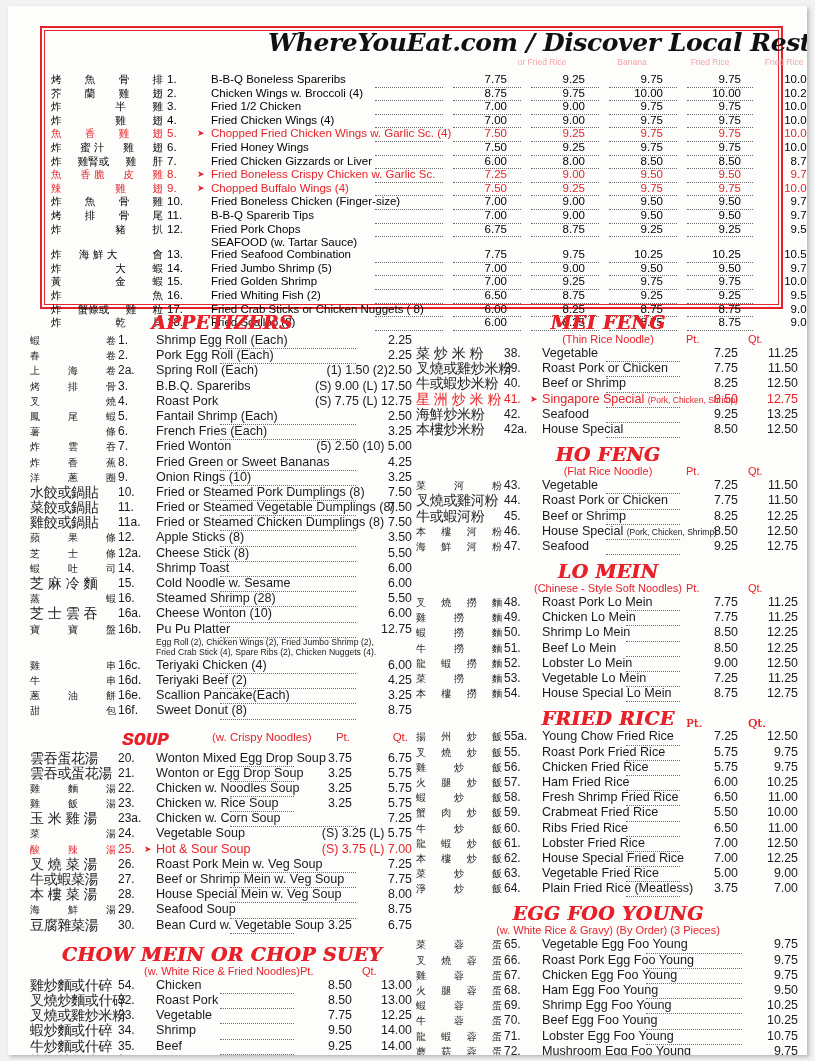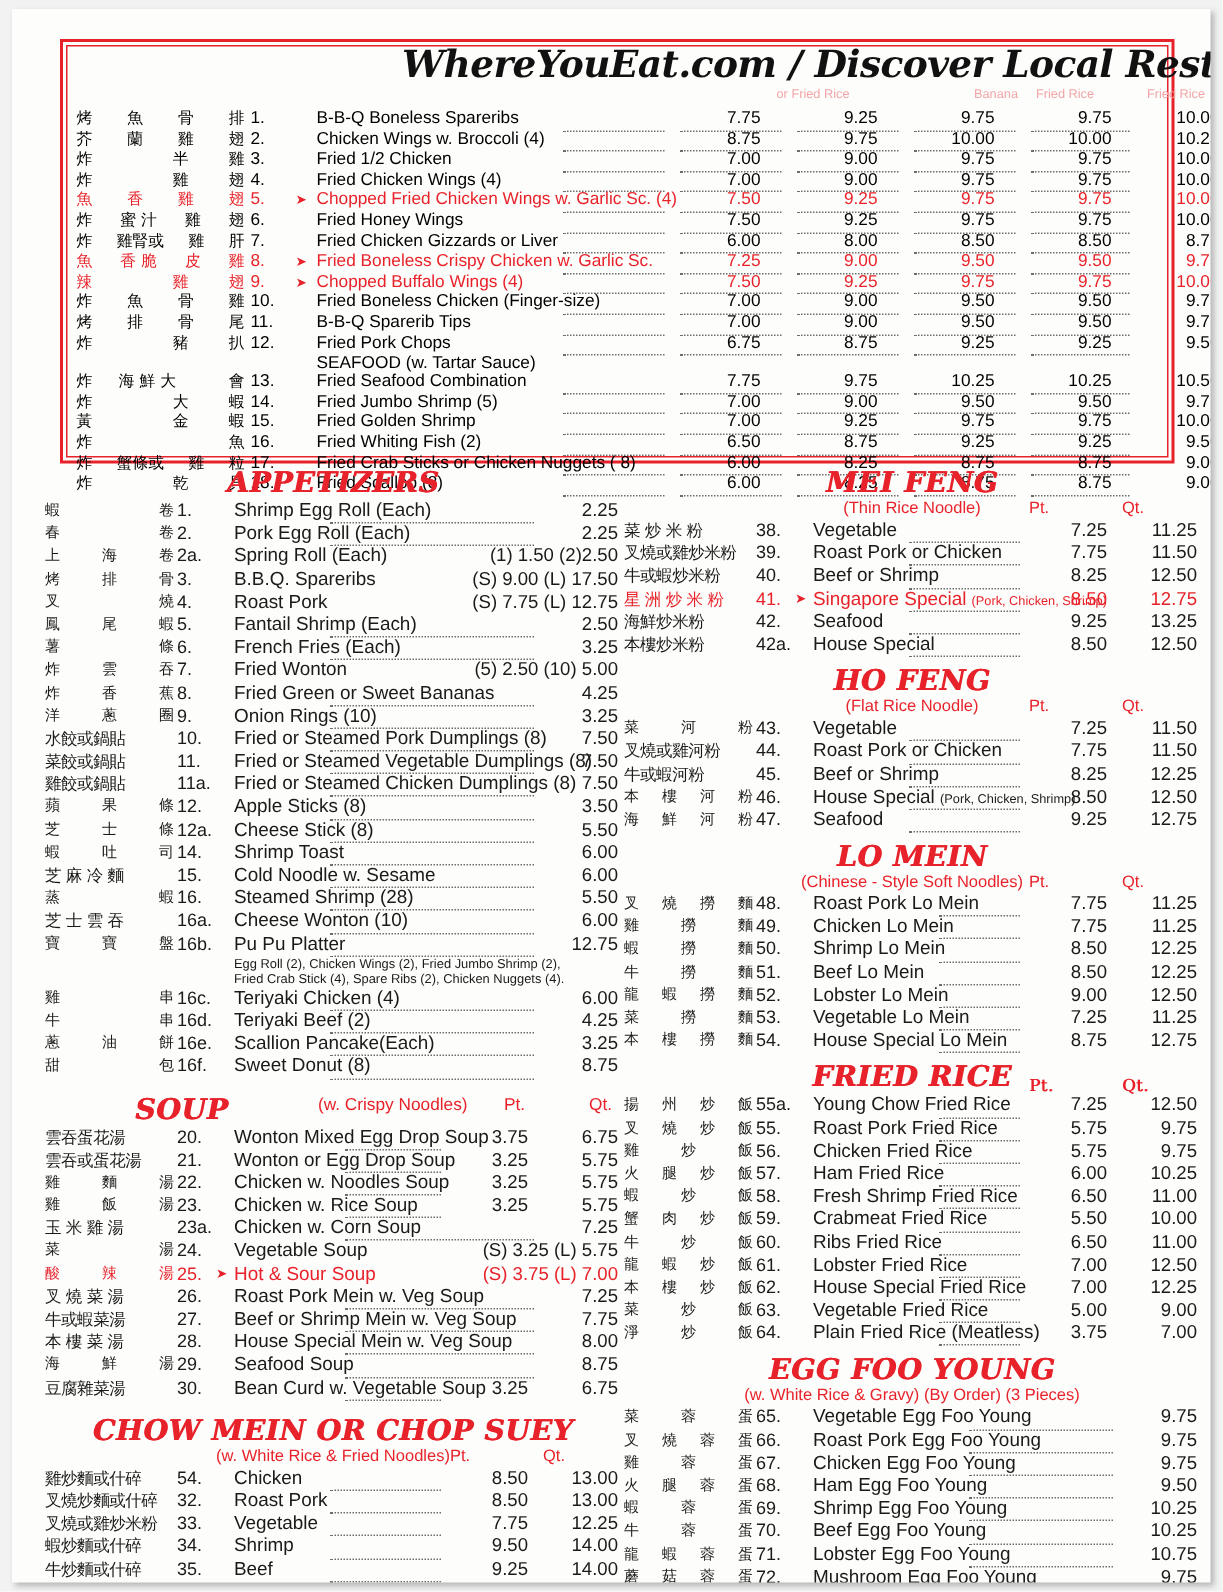--- a/index.html
+++ b/index.html
@@ -32,21 +32,21 @@
     font-weight:bold;font-style:italic;
     font-size:21px;letter-spacing:.5px;color:#e8222a;
     text-shadow:.5px 0 0 #e8222a;
   }
   .spec-heads{
     position:absolute;top:26px;left:0;width:100%;height:16px;
     color:#f2a5a8;font-size:8.5px;
   }
   .spec-heads span{position:absolute;text-align:center;}
   .sh1{left:462px;width:70px;}
-  .sh2{left:584px;width:70px;}
+  .sh2{left:552px;width:70px;}
   .sh3{left:630px;width:70px;}
   .sh4{left:708px;width:62px;}
 
   .spec-rows{position:absolute;top:42px;left:0;width:100%;}
   .srow{
     height:13.6px;line-height:13.6px;font-size:11.5px;
     position:relative;white-space:nowrap;
   }
   .srow.gap{height:12px;}
   .cn{
@@ -97,21 +97,21 @@
     position:relative;height:15.2px;line-height:15.2px;
     font-size:12.6px;white-space:nowrap;color:#1a1a1a;
   }
   .row.red{color:#e8222a;}
   .rcn{
     position:absolute;left:0;width:86px;font-size:10px;
     display:flex;justify-content:space-between;
     font-family:"DejaVu Sans",sans-serif;
     letter-spacing:0;
   }
-  .rcn.tight{font-size:11px;letter-spacing:-.3px;}
+  .rcn.tight{font-size:14px;letter-spacing:-.3px;}
   .rnum{position:absolute;left:88px;width:30px;font-size:12px;}
   .rptr{position:absolute;left:114px;font-size:9px;}
   .rnm{position:absolute;left:126px;}
   .rnm small{font-size:8.5px;}
   .rp{position:absolute;text-align:right;font-size:12.4px;}
   .rpA{right:62px;width:54px;}
   .rpB{right:2px;width:54px;}
   .rpOne{right:2px;width:60px;}
   .rlead{position:absolute;top:0;height:100%;border-bottom:1.4px dotted #555;opacity:.85;}
   .inline-pr{position:absolute;right:2px;font-size:12.4px;text-align:left;}
@@ -769,21 +769,21 @@
             <span>包</span>
           </span>
           <span class="rnum">16f.</span>
           <span class="rnm">Sweet Donut (8)</span>
           <span class="rlead" style="left:190px;right:58px;"></span>
           <span class="rp rpOne">8.75</span>
         </div>
       </div>
 
     <div class="spacer10"></div>
-    <div class="sect-title" style="display:inline-block;margin-left:60px;">SOUP</div>
+    <div class="sect-title" style="display:inline-block;margin-left:92px;font-family:Liberation Mono, monospace;">SOUP</div>
     <div style="position:relative;height:0;">
       <div style="position:absolute;left:182px;top:-20px;color:#e8222a;font-size:11.5px;">(w. Crispy Noodles)</div>
       <div style="position:absolute;right:64px;top:-20px;color:#e8222a;font-size:11.5px;">Pt.</div>
       <div style="position:absolute;right:6px;top:-20px;color:#e8222a;font-size:11.5px;">Qt.</div>
     </div>
     <div id="soup-list">
         <div class="row">
           <span class="rcn tight">
             <span>雲吞蛋花湯</span>
           </span>

